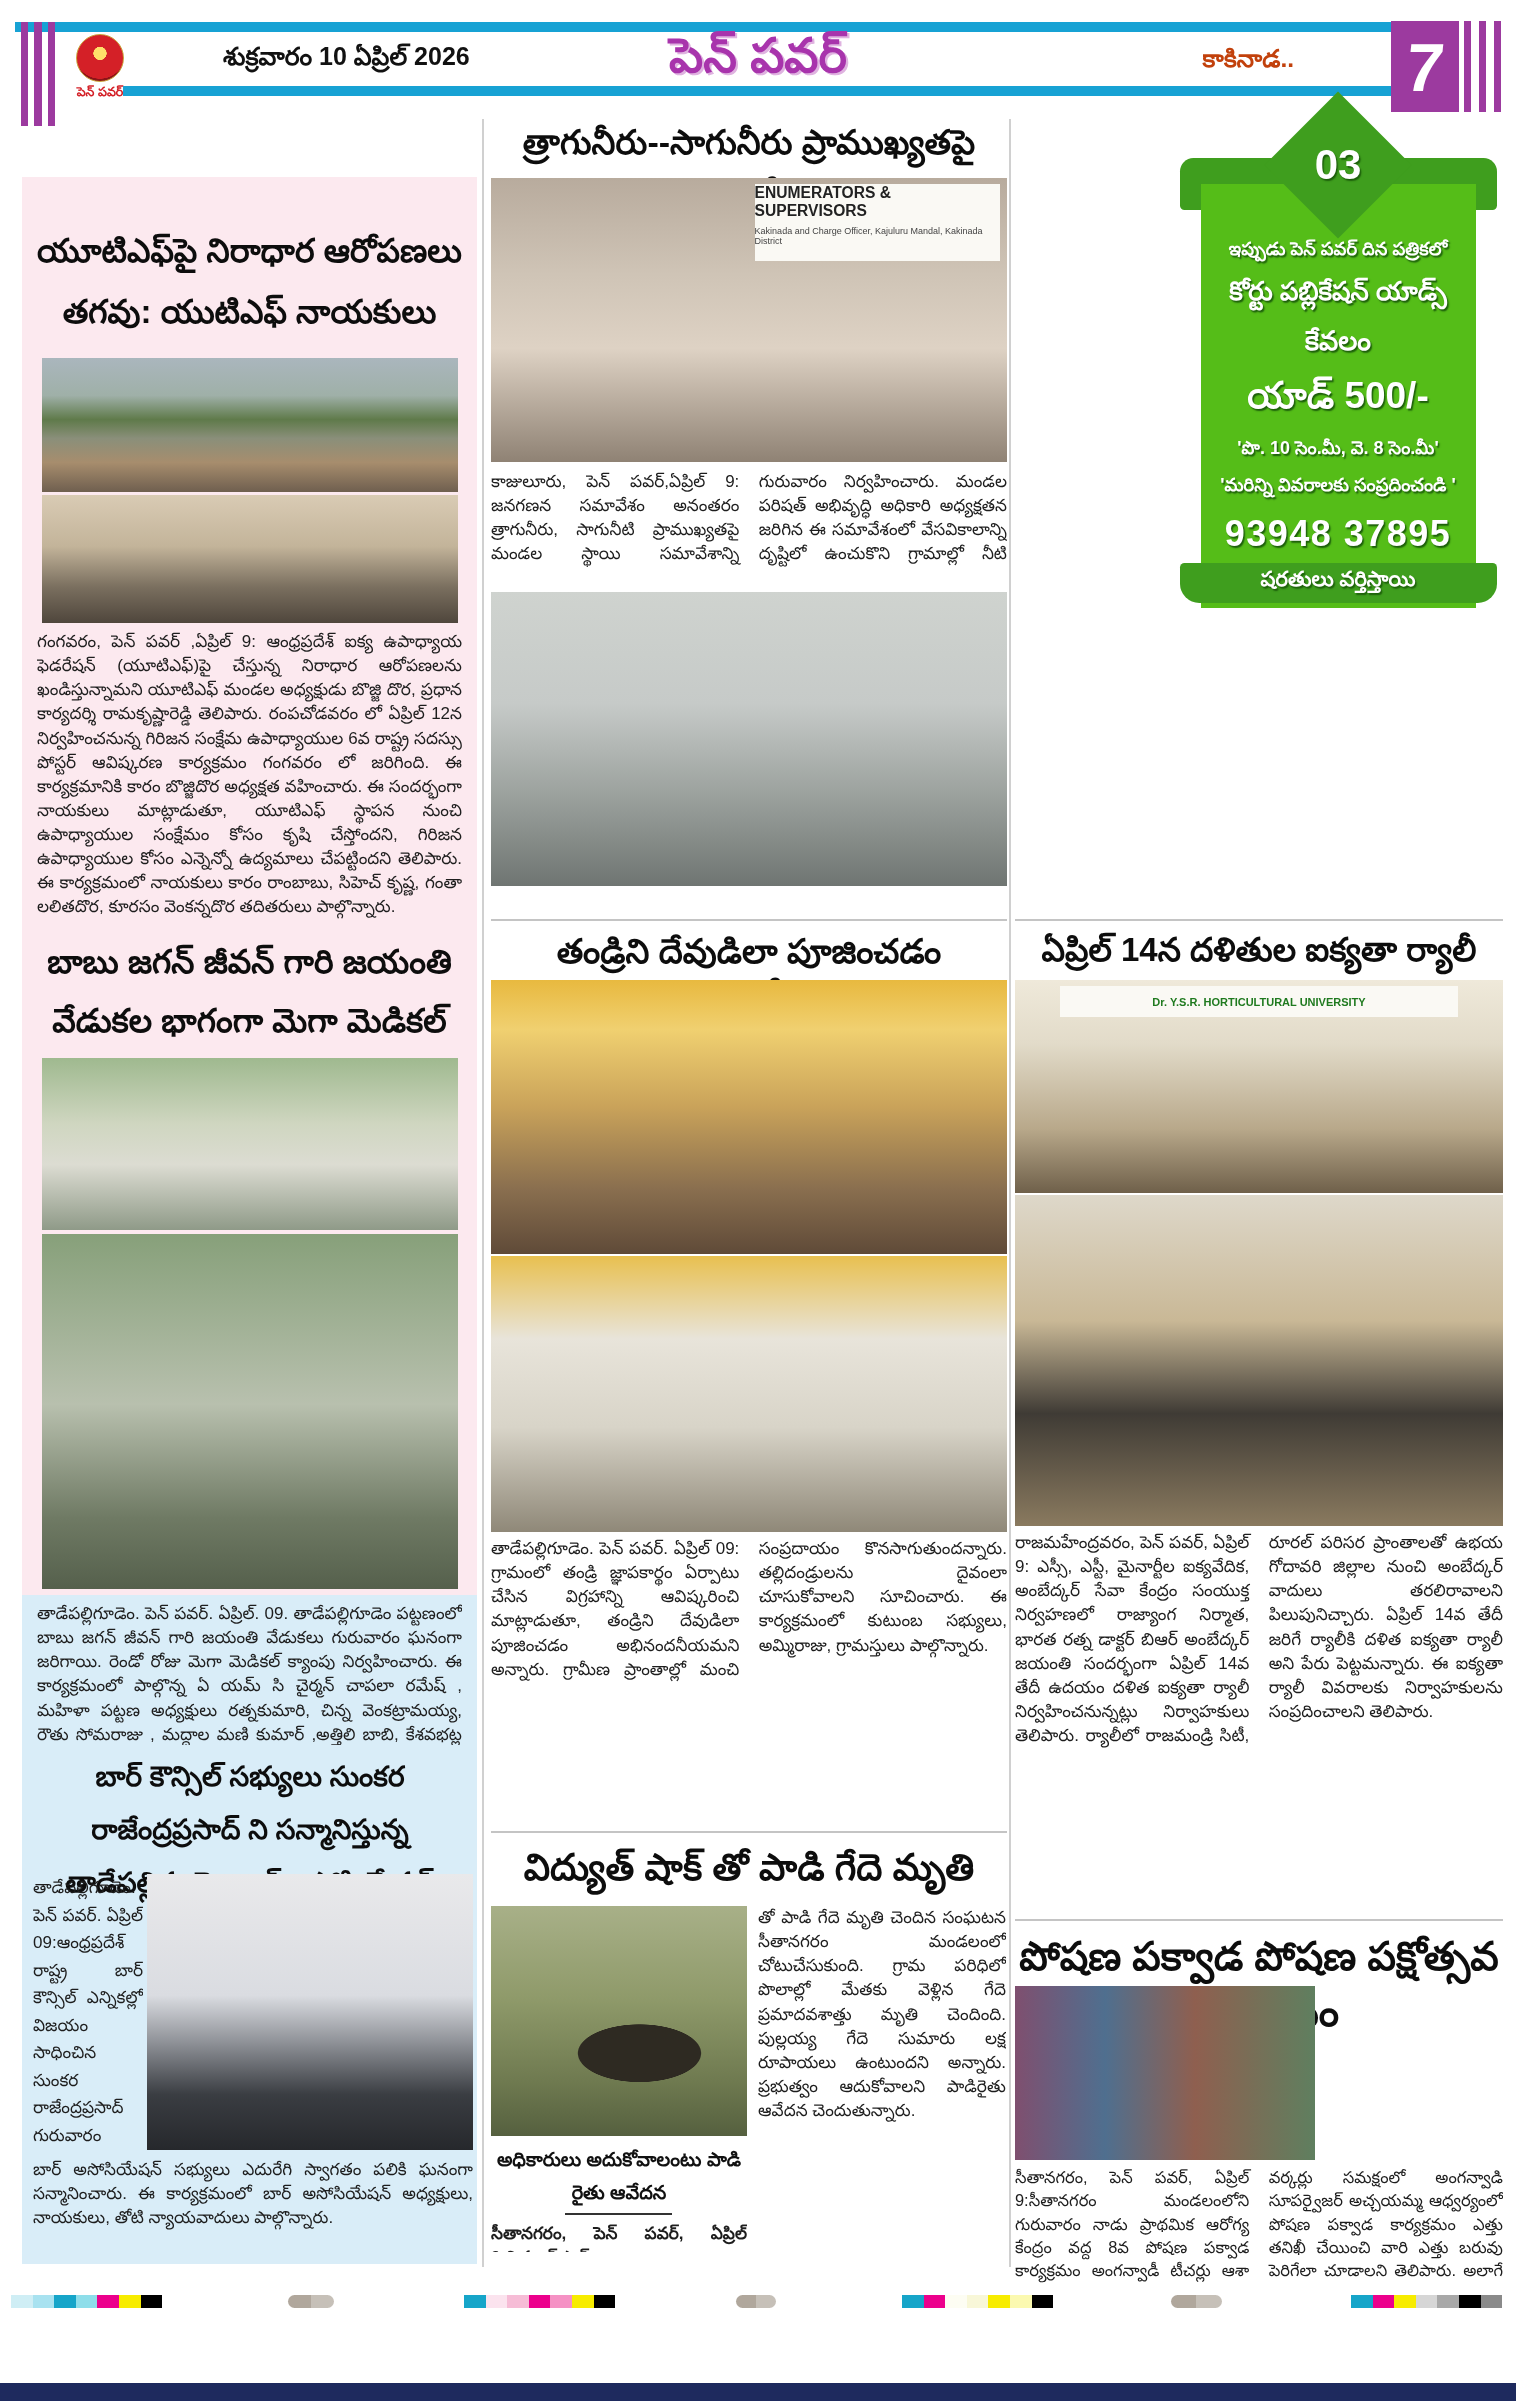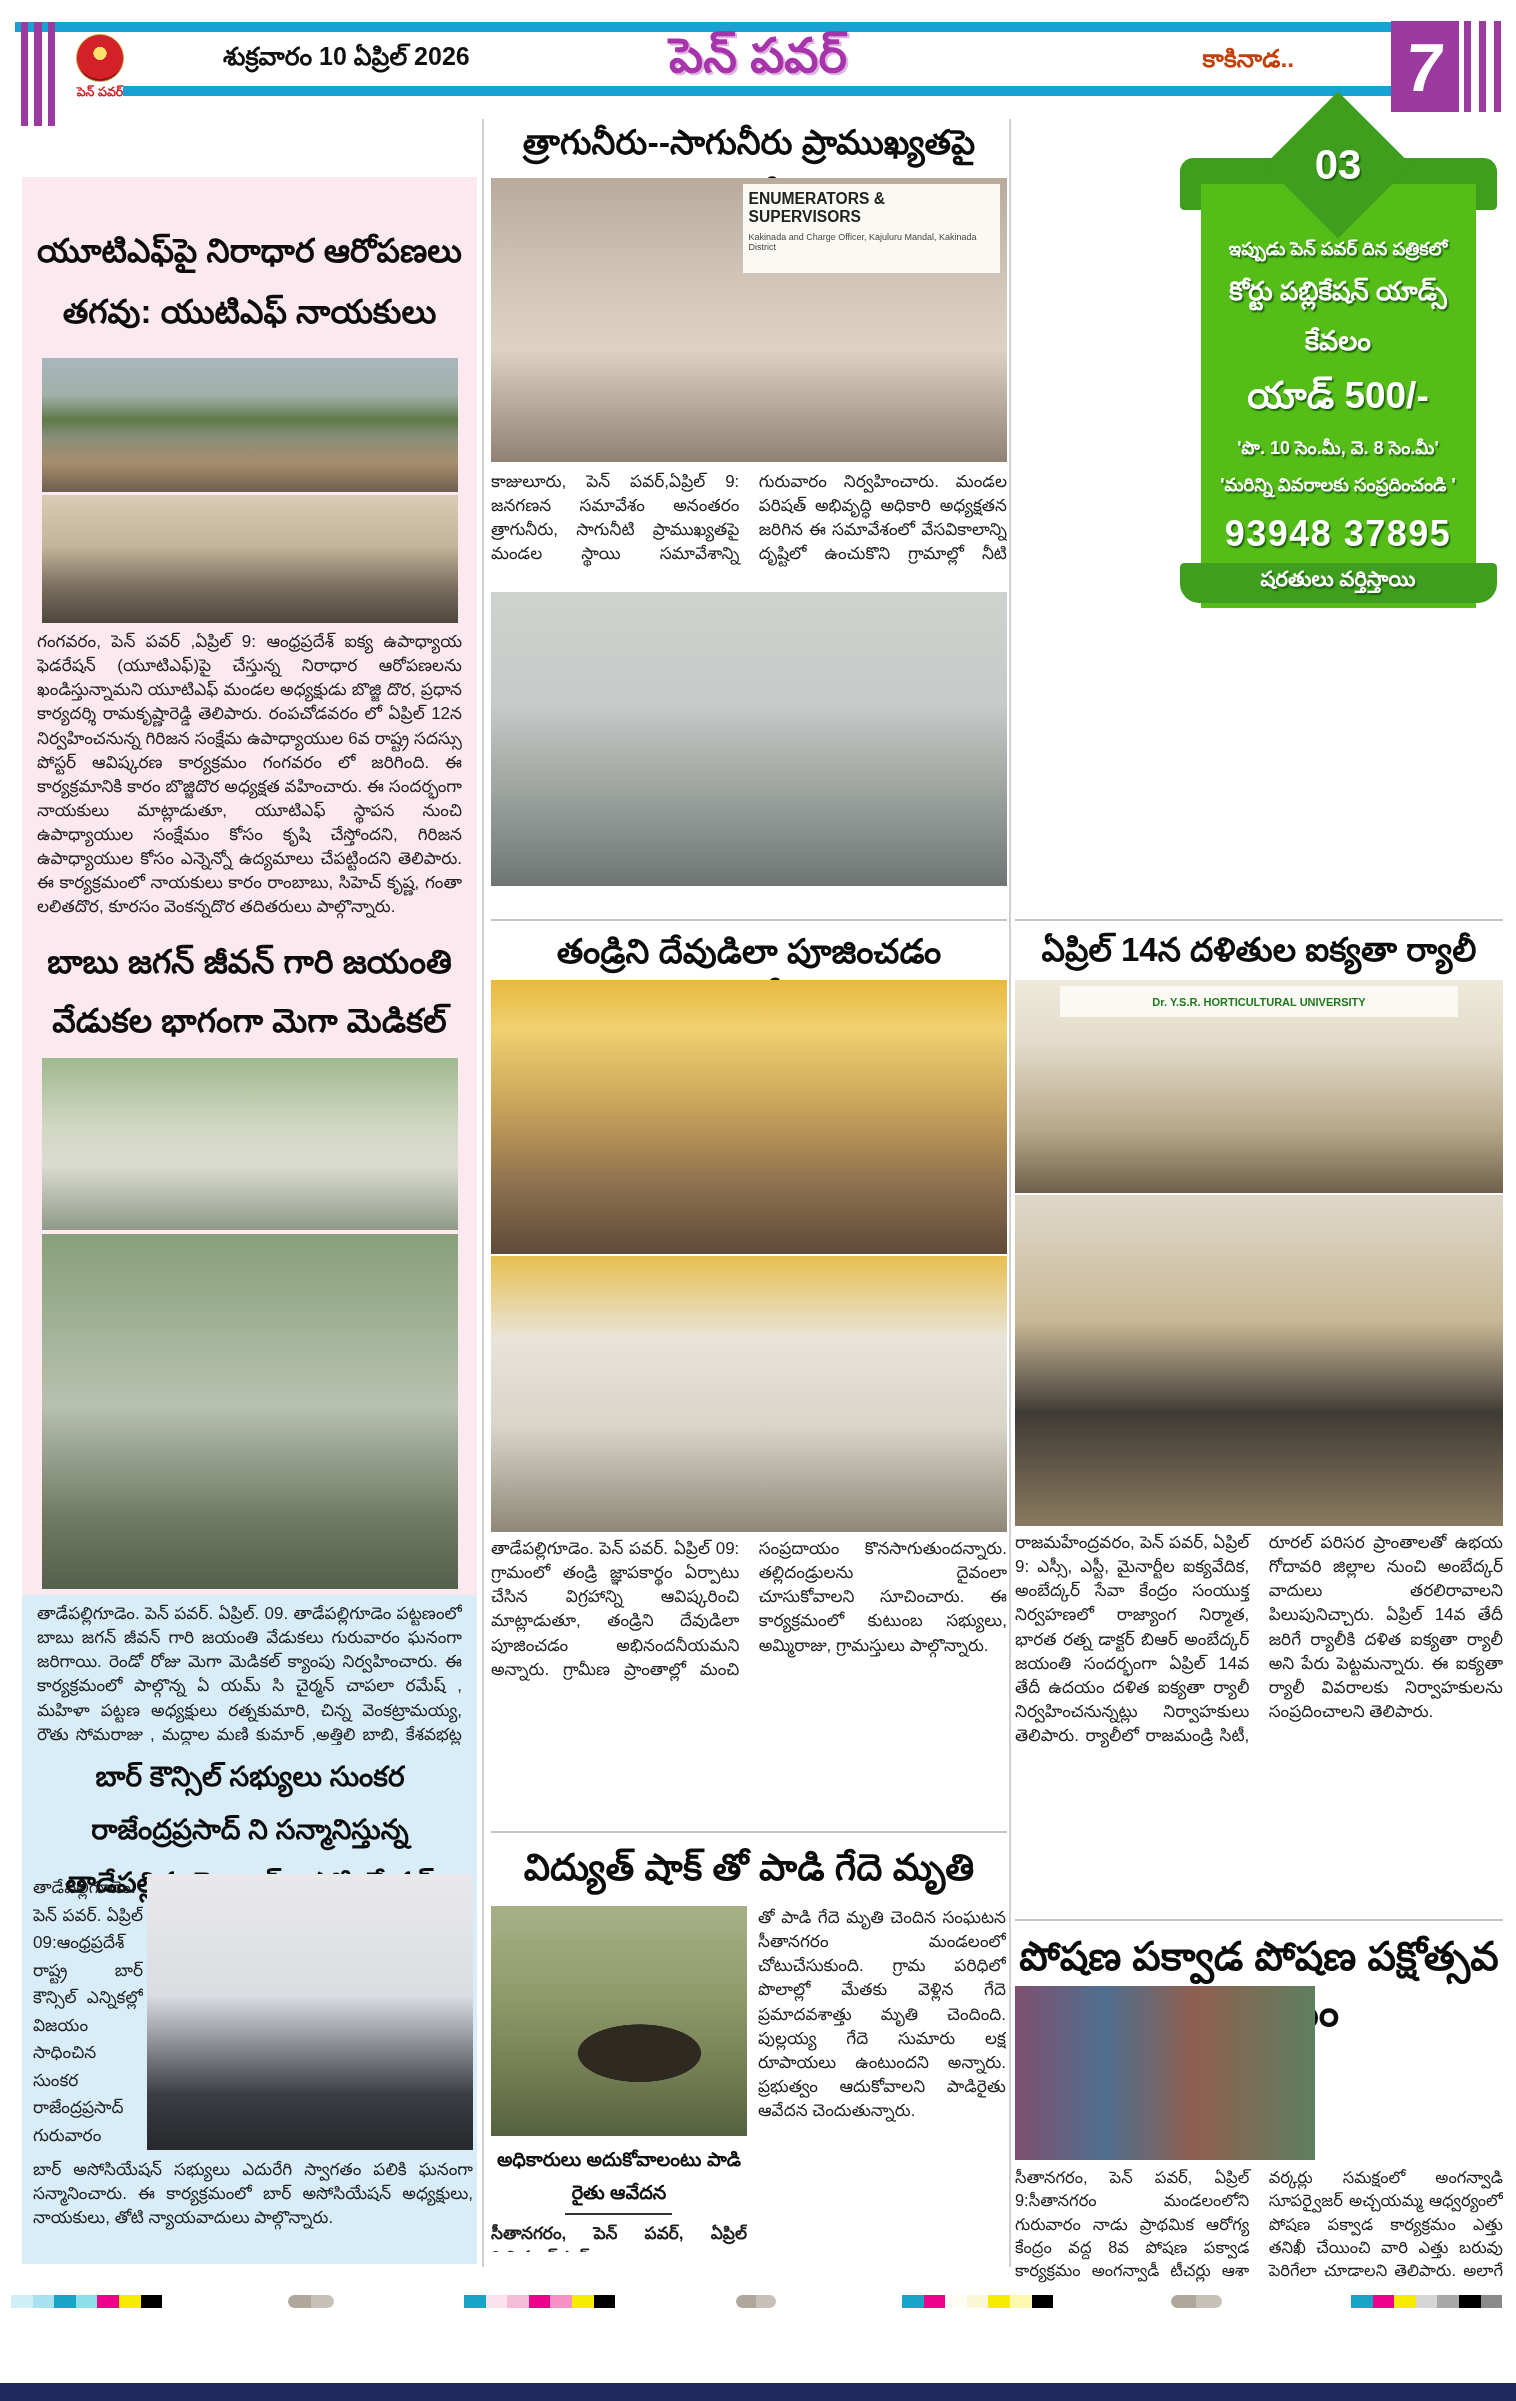--- a/index.html
+++ b/index.html
@@ -92,21 +92,21 @@
 
   <div class="abs hl" style="left:30px;top:1750px;width:440px;font-size:28px;line-height:1.9;">బార్ కౌన్సిల్ సభ్యులు సుంకర రాజేంద్రప్రసాద్ ని సన్మానిస్తున్న తాడేపల్లిగూడెం బార్ అసోసియేషన్</div>
 
   <div class="abs body-txt" style="left:33px;top:1874px;width:110px;height:276px;line-height:1.62;">తాడేపల్లిగూడెం. పెన్ పవర్. ఏప్రిల్ 09:ఆంధ్రప్రదేశ్ రాష్ట్ర బార్ కౌన్సిల్ ఎన్నికల్లో విజయం సాధించిన సుంకర రాజేంద్రప్రసాద్ గురువారం తాడేపల్లిగూడెం బార్ అసోసియేషన్ కి కలిసి సభ్యులను కలిశారు.</div>
   <div class="ph" style="left:147px;top:1874px;width:326px;height:276px;background:linear-gradient(180deg,#e9e9eb 0%,#dadce1 44%,#8a8d93 62%,#3a3d42 80%,#26282c 100%);"></div>
   <div class="abs body-txt" style="left:33px;top:2158px;width:440px;height:98px;">బార్ అసోసియేషన్ సభ్యులు ఎదురేగి స్వాగతం పలికి ఘనంగా సన్మానించారు. ఈ కార్యక్రమంలో బార్ అసోసియేషన్ అధ్యక్షులు, నాయకులు, తోటి న్యాయవాదులు పాల్గొన్నారు.</div>
 
   <div class="abs hl" style="left:491px;top:117px;width:516px;font-size:34px;line-height:1.5;">త్రాగునీరు--సాగునీరు ప్రాముఖ్యతపై సమావేశం</div>
 
   <div class="ph" style="left:491px;top:178px;width:516px;height:284px;background:linear-gradient(180deg,#b8ab9d 0%,#cfc4b6 34%,#ded2c4 60%,#8f8274 100%);">
-    <div class="banner" style="right:7.4px;top:6px;width:245px;height:77px;padding:6px;">
+    <div class="banner" style="right:7.4px;top:6px;width:245px;height:77px;padding:0;">
       <div style="font-weight:bold;font-size:15.6px;color:#222;">ENUMERATORS &amp; SUPERVISORS</div>
       <div style="font-size:9px;color:#444;margin-top:6px;">Kakinada and Charge Officer, Kajuluru Mandal, Kakinada District</div>
     </div>
   </div>
 
   <div class="abs body-txt cols2" style="left:491px;top:470px;width:516px;height:119px;">కాజులూరు, పెన్ పవర్,ఏప్రిల్ 9:  జనగణన సమావేశం అనంతరం త్రాగునీరు, సాగునీటి ప్రాముఖ్యతపై మండల స్థాయి సమావేశాన్ని గురువారం నిర్వహించారు. మండల పరిషత్ అభివృద్ధి అధికారి అధ్యక్షతన జరిగిన ఈ సమావేశంలో వేసవికాలాన్ని దృష్టిలో ఉంచుకొని గ్రామాల్లో నీటి సమస్యలు తలెత్తకుండా ముందస్తు చర్యలు తీసుకోవాలని, పనులు పూర్తిచేయాలని అధికారులకు సూచించారు. సమావేశంలో డిప్యూటీ ఎంపీడీవో, ఆర్‌డబ్ల్యుఎస్ జూనియర్ ఇంజనీర్ రూప ,ఎపిఒ బి.వెంకలక్ష్మి, (ఎంఎన్ఆర్ఇజీఎస్), పంచాయతీ కార్యదర్శులు, అసిస్టెంట్లు, ఫీల్డ్ అసిస్టెంట్లు, కార్యాలయ సిబ్బంది పాల్గొన్నారు.</div>
 
   <div class="ph" style="left:491px;top:592px;width:516px;height:294px;background:linear-gradient(180deg,#cfd3cf 0%,#c6cac8 38%,#9aa09c 70%,#6f7572 100%);"></div>
 
   <div class="rule-h" style="left:491px;top:919px;width:516px;"></div>

